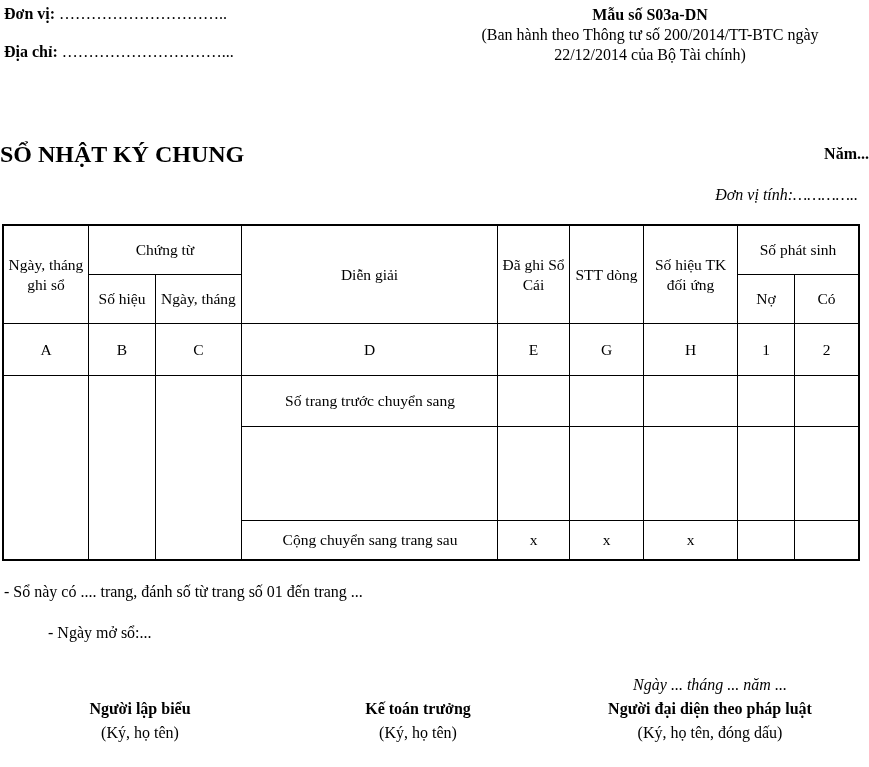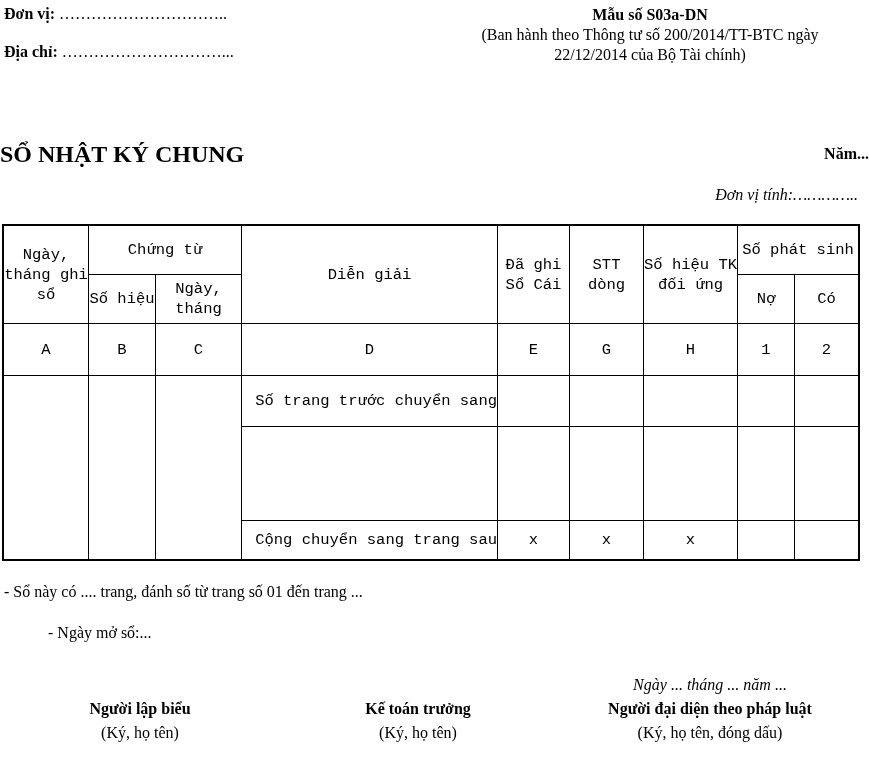--- a/index.html
+++ b/index.html
@@ -9,22 +9,22 @@
   .bold { font-weight:bold; }
   .ital { font-style:italic; }
   #unit { left:4px; top:5px; }
   #addr { left:4px; top:43px; }
   #form-block { left:455px; top:5px; width:390px; text-align:center; line-height:20px; }
   #title { left:0; width:869px; top:97px; font-size:24px; font-weight:bold;margin-top:44px; }
   #year { left:0; width:869px; top:145px; text-align:right; font-size:16px; font-weight:bold; }
   #currency { right:11px; top:186px; font-style:italic; }
   table.ledger { position:absolute; left:3px; top:225px; border-collapse:collapse; table-layout:fixed; }
   table.ledger td { border:1px solid #000; padding:0; text-align:center; vertical-align:middle; font-size:15.5px; line-height:20px; }
-  table.ledger td.left { text-align:right; padding-left:1px; }
-  .outer { outline:1.5px solid #000;font-family:Liberation Mono, monospace; }
+  table.ledger td.left { text-align:center; padding-left:1px; }
+  .outer { outline:1.5px solid #000; }
   #notes1 { left:4px; top:583px; }
   #notes2 { left:4px; top:624px;margin-left:44px; }
   .sig { position:absolute; text-align:center; line-height:24px; }
   #sig1 { left:40px; width:200px; top:697px; }
   #sig2 { left:318px; width:200px; top:697px; }
   #sig3 { left:560px; width:300px; top:673px; }
 </style>
 </head>
 <body>
 

